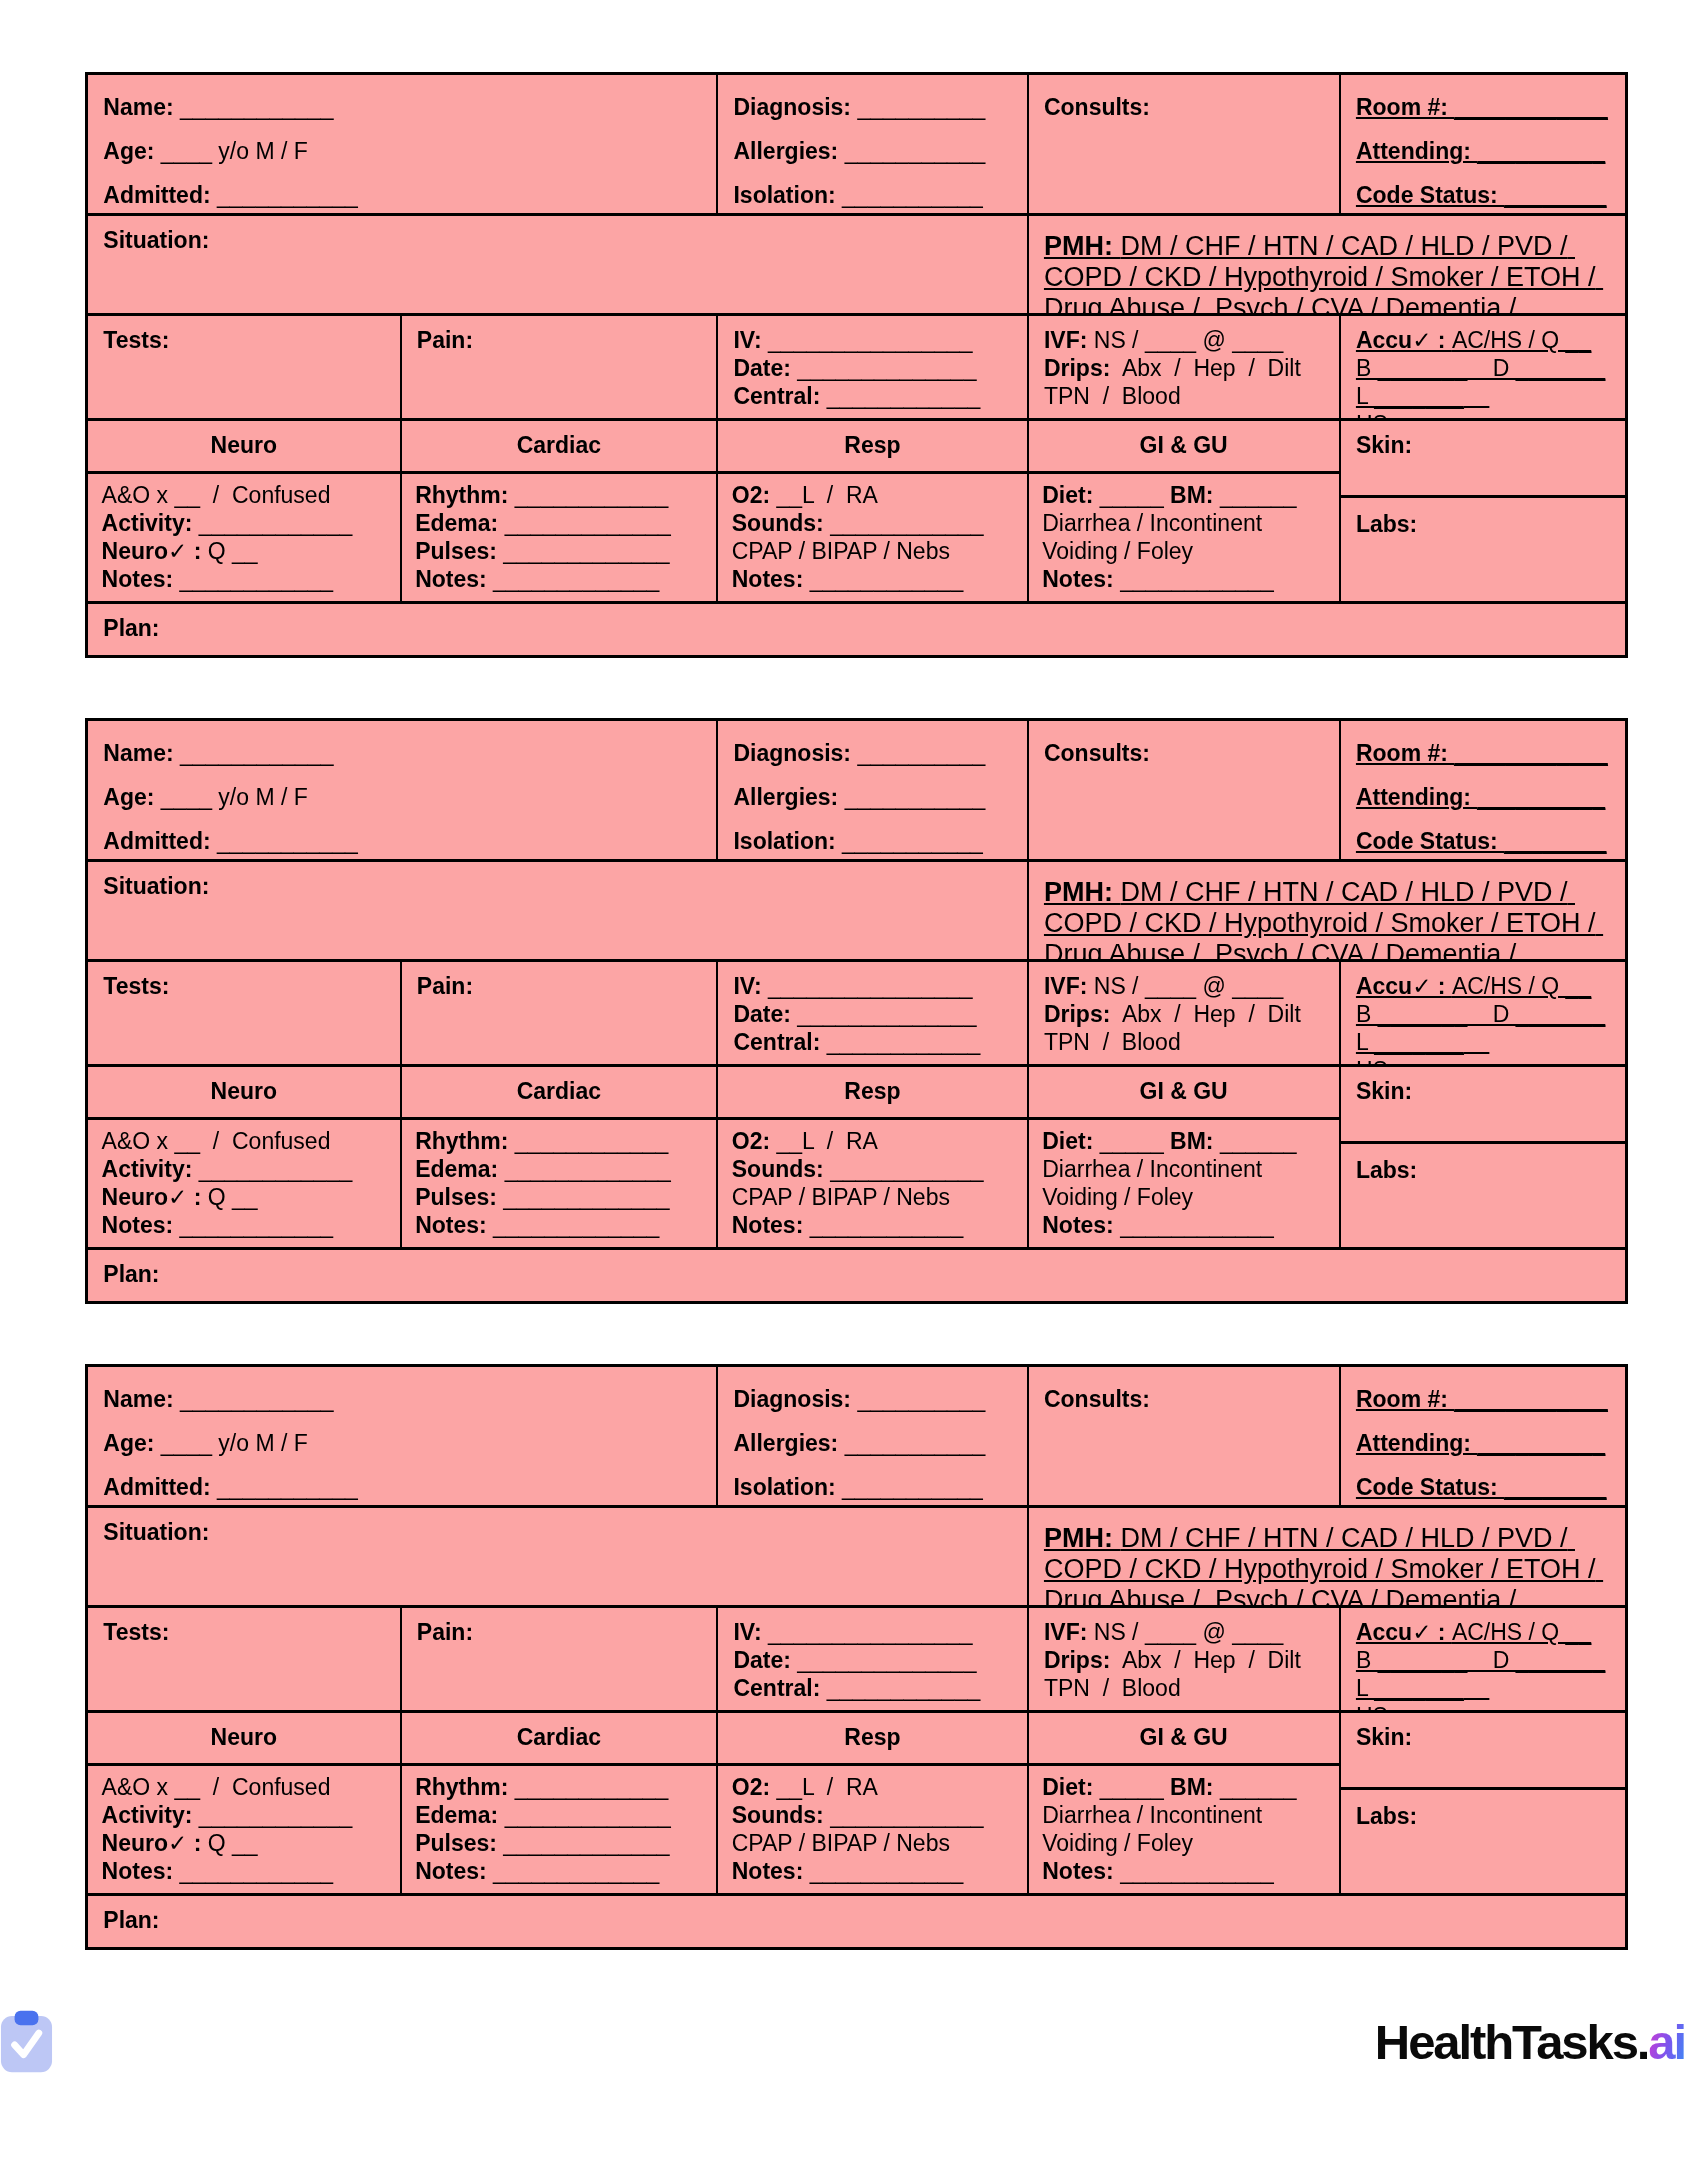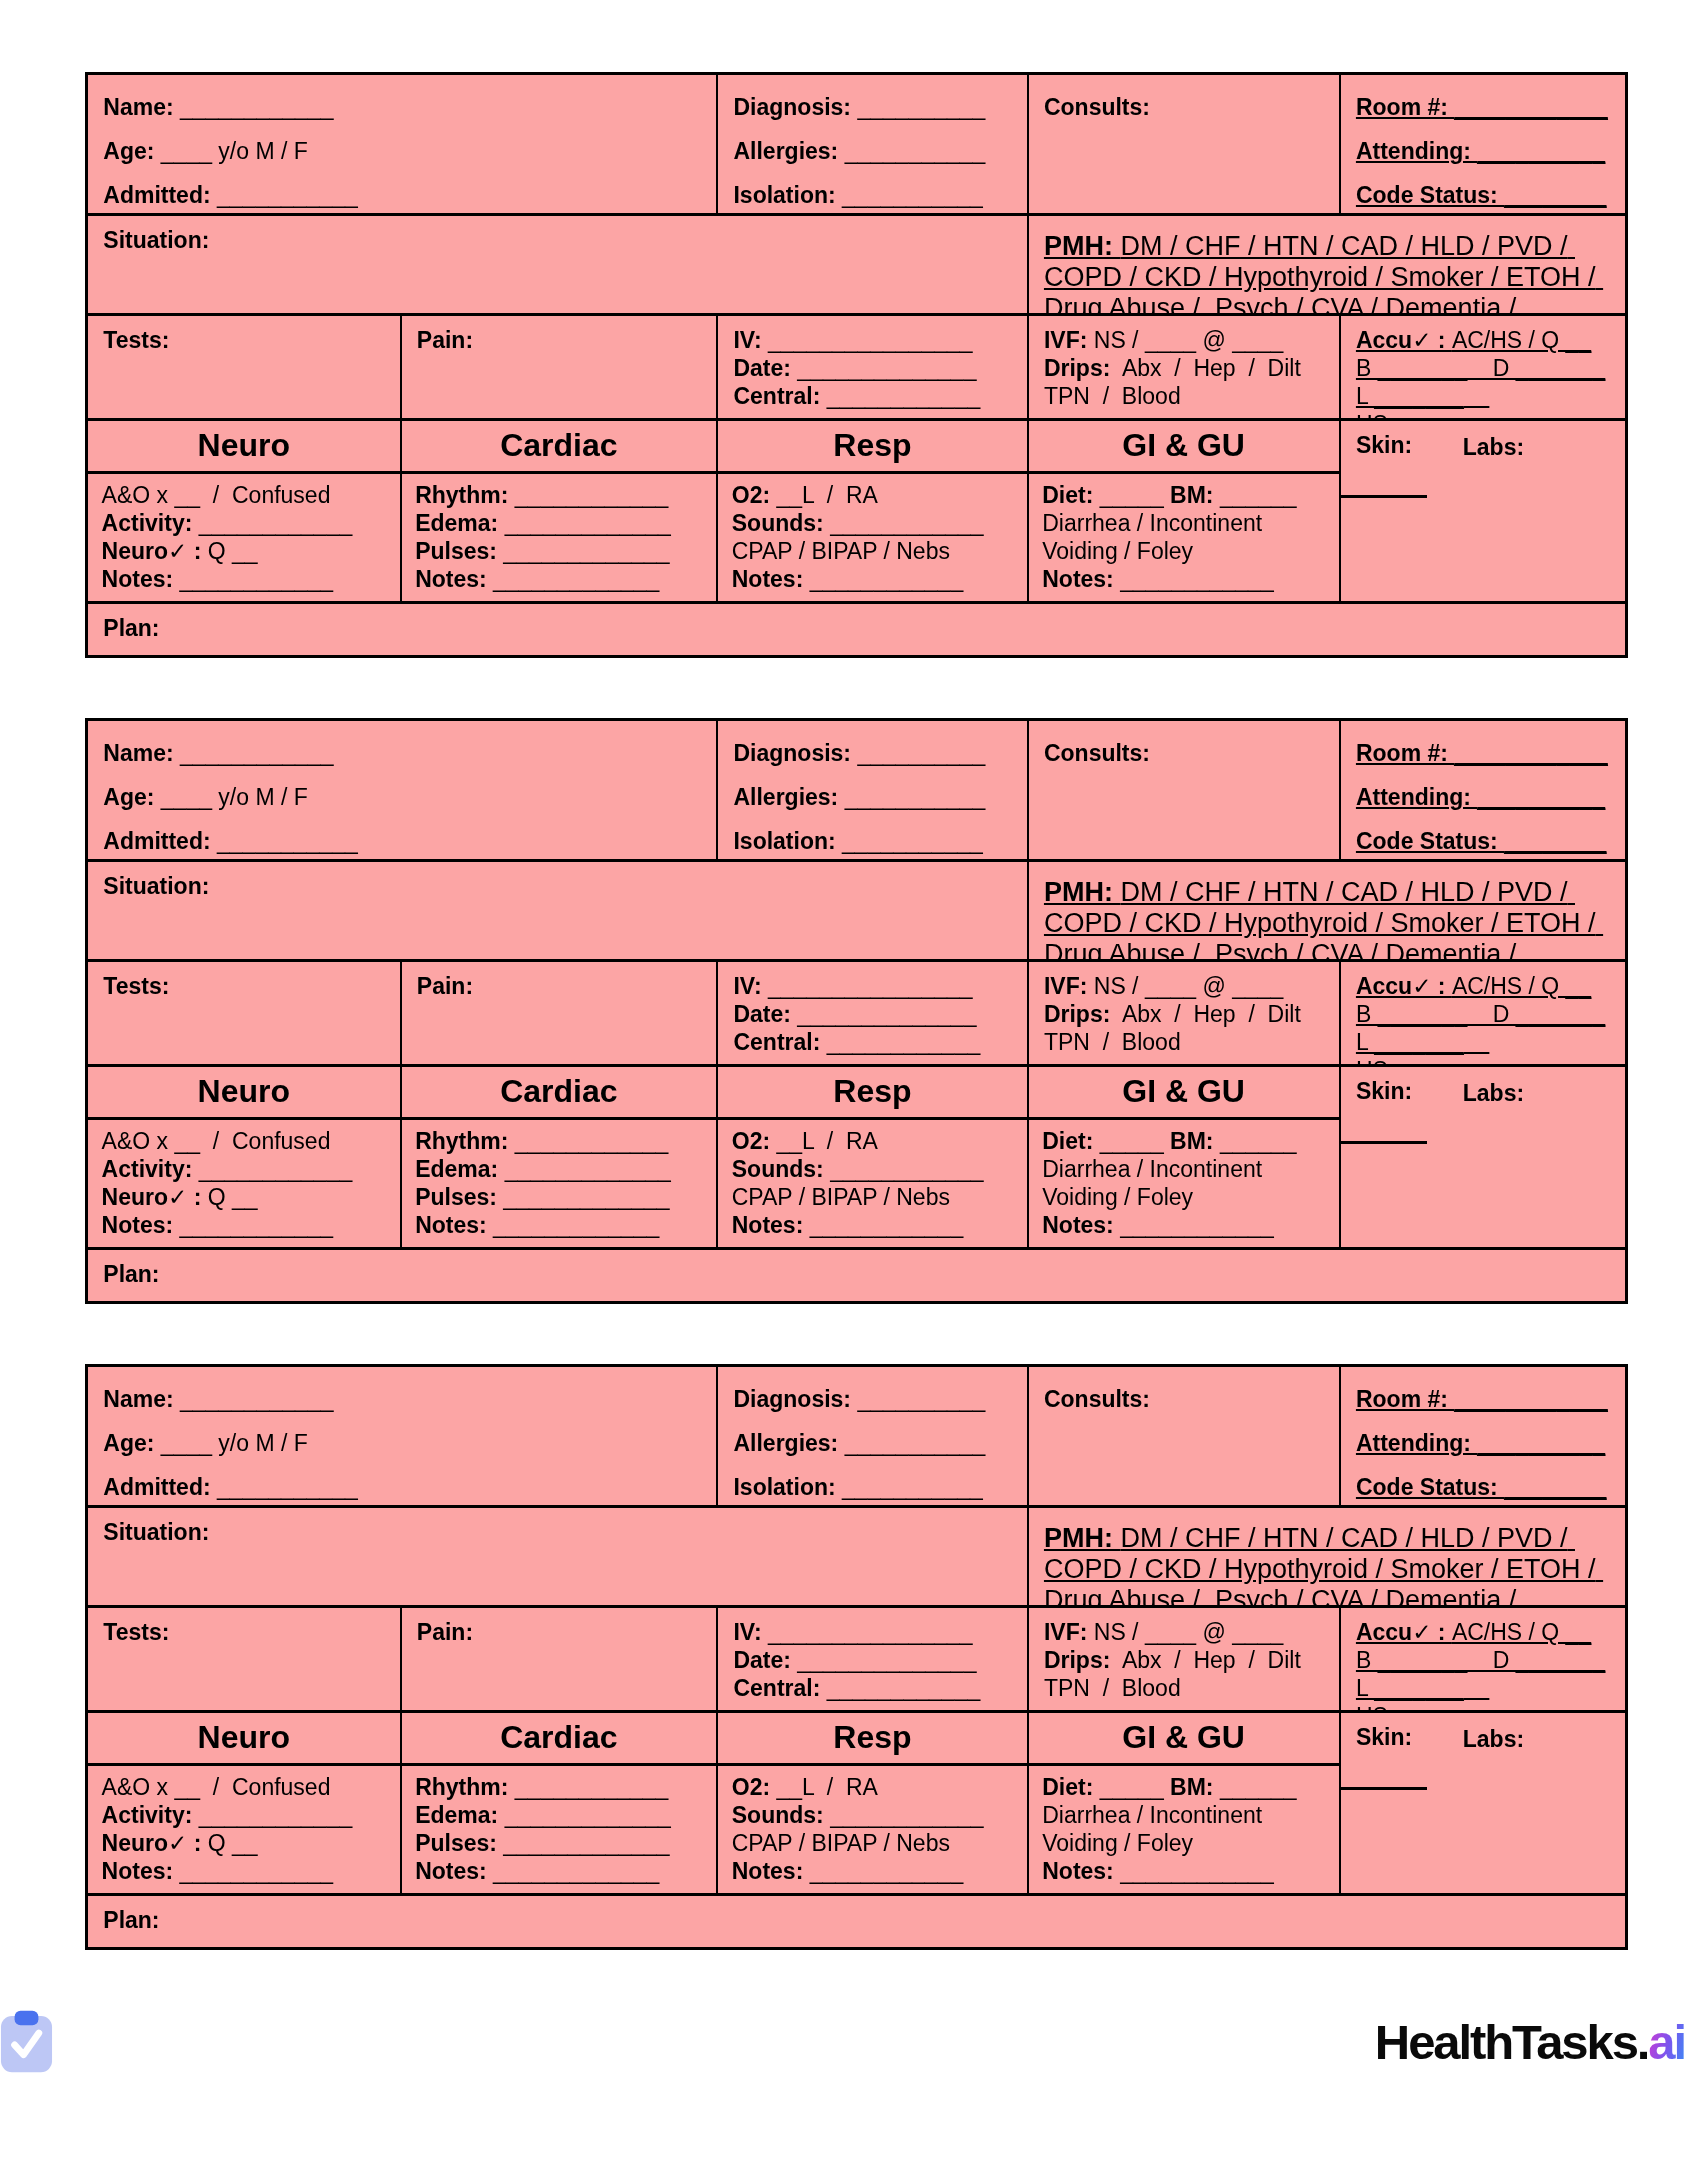--- a/index.html
+++ b/index.html
@@ -31,24 +31,24 @@
   .c39{width:38.8%;}
   .tline{white-space:pre-wrap;font-size:23px;line-height:28px;}
   .lh1 .tline{line-height:44px;}
   .lh2 .tline{line-height:29px;}
   .b{font-weight:bold;}
   .para{white-space:pre-wrap;font-size:27px;line-height:31px;padding-top:5.1px;}
   .sec{box-sizing:border-box;border-right:2.6px solid #000;display:flex;flex-direction:column;}
   .rsec .sec:last-child,.rsec .sec-right{border-right:none;}
   .sec-h{
     height:53px;box-sizing:border-box;border-bottom:3.4px solid #000;
-    text-align:center;font-weight:bold;font-size:32px;line-height:49px;
+    text-align:center;font-weight:bold;font-size:23px;line-height:49px;
   }
   .sec-b{padding:6.8px 13.6px;box-sizing:border-box;}
-  .sec-right{width:18.5%;display:flex;flex-direction:row;box-sizing:border-box;gap:20px;}
+  .sec-right{width:18.5%;display:flex;flex-direction:column;box-sizing:border-box;}
   .skin{height:77px;box-sizing:border-box;border-bottom:3.4px solid #000;padding:10.2px 15.3px;}
   .labs{flex:1;padding:12px 15.3px;box-sizing:border-box;}
   .plan-pad{padding:10.2px 15.3px;}
   
   .footer{margin-top:36px;display:flex;align-items:center;justify-content:space-between;gap:13.6px;}
   .brand{
     font-size:49px;font-weight:800;letter-spacing:-2.1px;color:#0a0a0a;
     display:flex;align-items:baseline;white-space:pre;
   }
   .brand .suffix{

